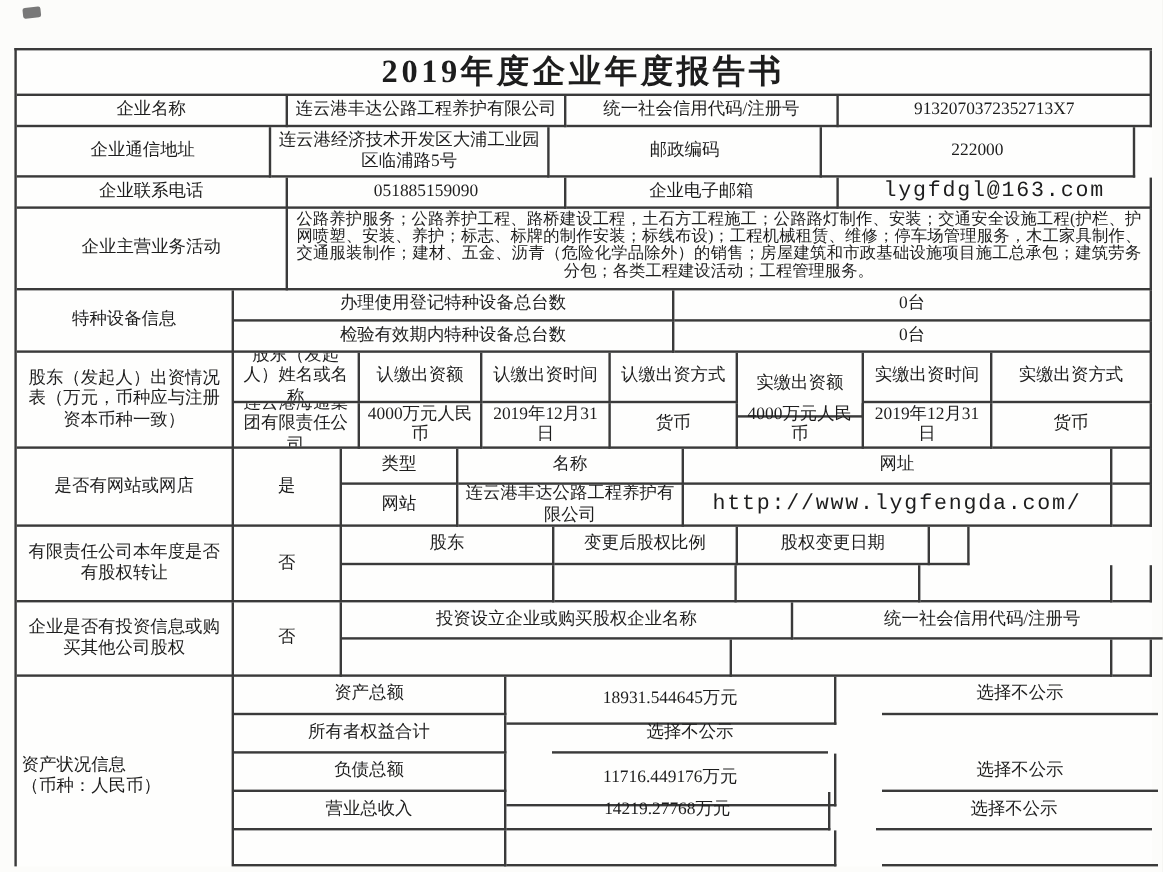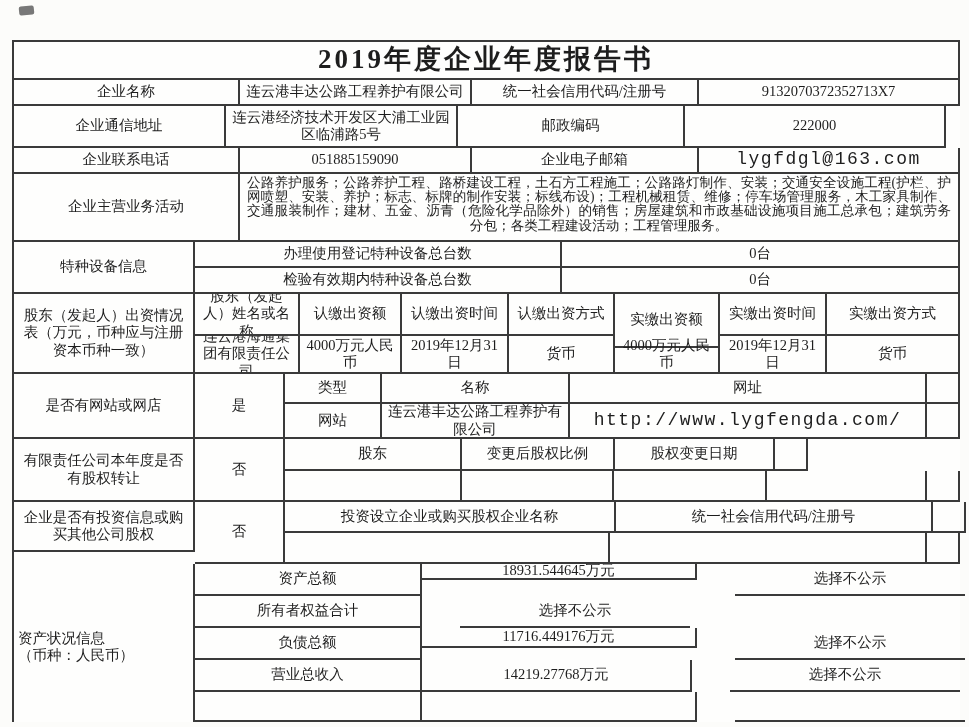--- a/index.html
+++ b/index.html
@@ -143,54 +143,54 @@
           <div class="cell" style="width:177px;height:31px"></div>
           <div class="cell" style="width:152px;height:31px"></div>
           <div class="cell" style="width:153px;height:31px"></div>
           <div class="cell" style="width:160px;height:31px"></div>
           <div class="cell" style="width:33px;height:31px"></div>
         </div>
       </div>
     </div>
 
     <div class="sec" style="height:62px">
-      <div class="cell" style="width:181px;height:50px">企业是否有投资信息或购买其他公司股权</div>
+      <div class="cell" style="width:181px;height:62px">企业是否有投资信息或购买其他公司股权</div>
       <div class="cell" style="width:90px;height:62px">否</div>
       <div class="rows">
         <div class="row" style="height:31px">
-          <div class="cell" style="width:331px;height:31px">投资设立企业或购买股权企业名称</div>
+          <div class="cell" style="width:376px;height:31px">投资设立企业或购买股权企业名称</div>
           <div class="cell" style="width:317px;height:31px">统一社会信用代码/注册号</div>
           <div class="cell" style="width:33px;height:31px"></div>
         </div>
         <div class="row" style="height:31px">
           <div class="cell" style="width:325px;height:31px"></div>
           <div class="cell" style="width:317px;height:31px"></div>
           <div class="cell" style="width:33px;height:31px"></div>
         </div>
       </div>
     </div>
 
     <div class="sec">
       <div class="cell col-label top-pad no-b" style="width:181px;border-bottom:none">
         <span>资产状况信息</span>
         <span>（币种：人民币）</span>
       </div>
       <div class="rows">
         <div class="row" style="height:32px">
           <div class="cell" style="width:227px;height:32px">资产总额</div>
-          <div class="cell" style="width:275px;height:16px">18931.544645万元</div>
+          <div class="cell" style="width:275px;height:40px">18931.544645万元</div>
           <div class="cell no-r" style="width:230px;height:32px">选择不公示</div>
         </div>
         <div class="row" style="height:32px">
           <div class="cell" style="width:227px;height:32px">所有者权益合计</div>
           <div class="cell no-r" style="width:230px;height:32px">选择不公示</div>
         </div>
         <div class="row" style="height:32px">
           <div class="cell" style="width:227px;height:32px">负债总额</div>
-          <div class="cell" style="width:275px;height:20px">11716.449176万元</div>
+          <div class="cell" style="width:275px;height:44px">11716.449176万元</div>
           <div class="cell no-r" style="width:230px;height:32px">选择不公示</div>
         </div>
         <div class="row" style="height:32px">
           <div class="cell" style="width:227px;height:32px">营业总收入</div>
           <div class="cell" style="width:270px;height:32px">14219.27768万元</div>
           <div class="cell no-r" style="width:230px;height:32px">选择不公示</div>
         </div>
         <div class="row" style="height:30px">
           <div class="cell" style="width:227px;height:30px"></div>
           <div class="cell" style="width:275px;height:30px"></div>

